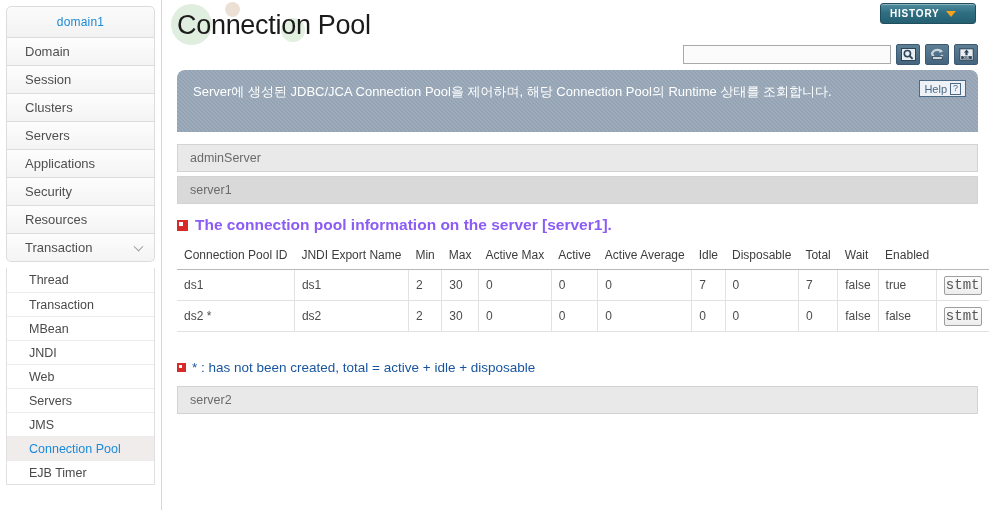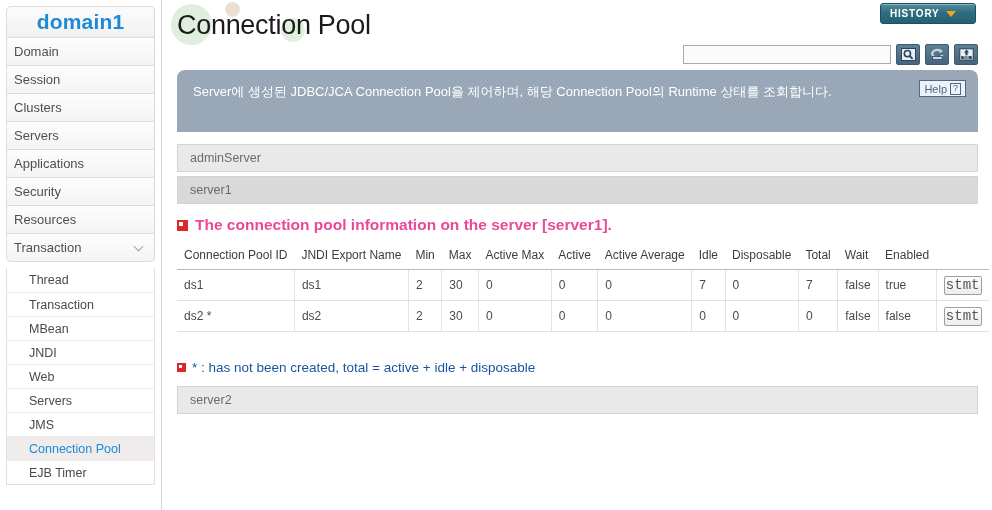--- a/index.html
+++ b/index.html
@@ -22,31 +22,31 @@
   }
   .sb-domain {
     margin: 6px 6px 0 6px;
     height: 32px;
     background: linear-gradient(#fbfbfb, #f2f2f2);
     border: 1px solid #dcdcdc;
     border-radius: 5px 5px 0 0;
     display: flex; align-items: center; justify-content: center;
   }
   .sb-domain span {
-    color: #1d8ad6; font-size: 21px; font-weight: bold;
+    color: #1d8ad6; font-size: 12px; font-weight: normal;
     letter-spacing: .2px;
   }
   .sb-list { margin: 0 6px; }
   .sb-item {
     height: 28px;
     border: 1px solid #dcdcdc;
     border-top: none;
     background: linear-gradient(#fdfdfd, #f4f4f4);
     display: flex; align-items: center;
-    padding: 0 7px;
+    padding: 0 18px;
     color: #4f4f4f; font-size: 13px;
     position: relative;
   }
   .sb-item:last-child { border-radius: 0 0 5px 5px; }
   .sb-item .chev {
     position: absolute; right: 12px; top: 50%;
     width: 7px; height: 7px;
     border-right: 1.6px solid #9a9a9a;
     border-bottom: 1.6px solid #9a9a9a;
     transform: translateY(-70%) rotate(45deg);
@@ -195,21 +195,21 @@
   }
   .sq-icon::before {
     content: ""; position: absolute; left: 0; bottom: 0;
     width: 11px; height: 6px; background: #d92a2a;
   }
   .sq-icon::after {
     content: ""; position: absolute; left: 2px; top: 2px;
     width: 4px; height: 4px; background: #ffffff;
   }
   #sect-head .txt {
-    color: #ec4899; font-size: 15.5px; font-weight: bold;
+    color: #8b5cf6; font-size: 15.5px; font-weight: bold;
   }
 
   
   #pool-table {
     position: absolute; left: 14px; top: 242px;
     width: 801px;
     border-collapse: collapse;
     font-size: 12px;
   }
   #pool-table th {

